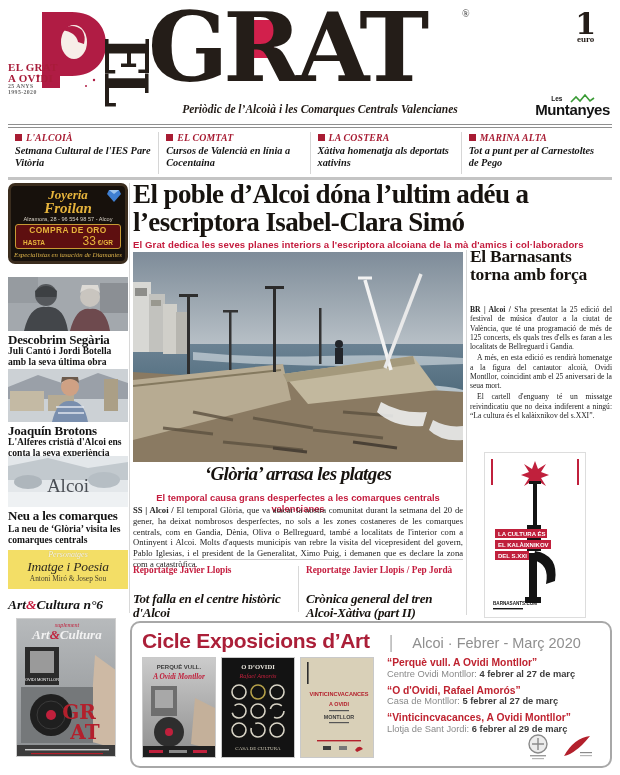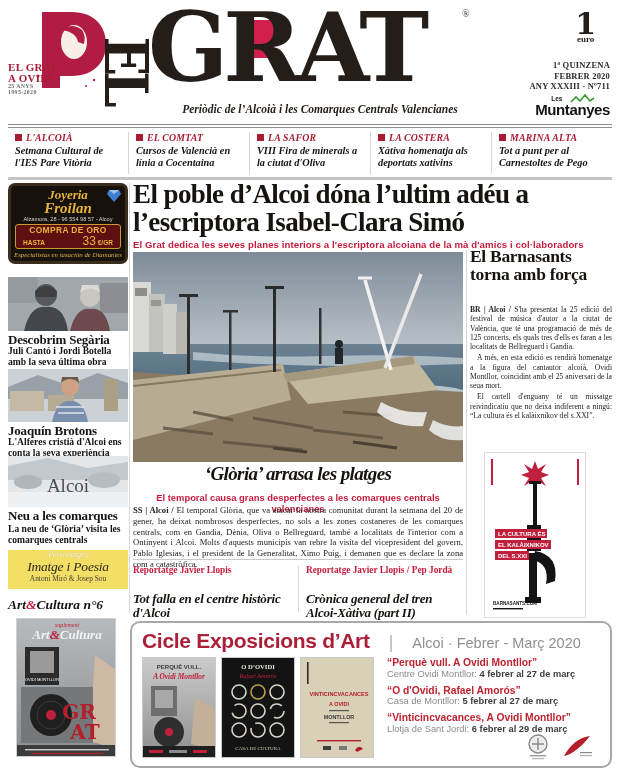--- a/index.html
+++ b/index.html
@@ -140,48 +140,39 @@
     <div class="grat-red"></div>
     <div class="grat-text">GRAT</div>
   </div>
   <div class="abs grat-reg">®</div>
   <div class="abs tagline">Periòdic de l’Alcoià i les Comarques Centrals Valencianes</div>
 
   <div class="abs price">
     <div class="price-num">1</div>
     <div class="price-unit">euro</div>
   </div>
-  <div class="abs edition">
-    <div>1ª QUINZENA</div>
-    <div>FEBRER 2020</div>
-    <div>ANY XXXIII · Nº711</div>
-  </div>
   <div class="abs muntanyes">
     <svg class="zig" width="26" height="9" viewBox="0 0 26 9">
       <polyline points="1,8 6,3 10,7 15,1 20,7 24,4" fill="none" stroke="#3a9b35" stroke-width="1.6"></polyline>
     </svg>
     <div class="munt-row">
       <span class="munt-les">Les</span>
       <span>Muntanyes</span>
     </div>
   </div>
   <div class="abs header-rule"></div>
 
   <div class="abs sections">
     <div class="sec">
       <div class="sec-label"><span class="sec-sq"></span><span>L'ALCOIÀ</span></div>
       <div class="sec-text">Setmana Cultural de l'IES Pare Vitòria</div>
     </div>
     <div class="sec">
       <div class="sec-label"><span class="sec-sq"></span><span>EL COMTAT</span></div>
       <div class="sec-text">Cursos de Valencià en línia a Cocentaina</div>
-    </div>
-    <div class="sec">
-      <div class="sec-label"><span class="sec-sq"></span><span>LA SAFOR</span></div>
-      <div class="sec-text">VIII Fira de minerals a la ciutat d'Oliva</div>
     </div>
     <div class="sec">
       <div class="sec-label"><span class="sec-sq"></span><span>LA COSTERA</span></div>
       <div class="sec-text">Xàtiva homenatja als deportats xativins</div>
     </div>
     <div class="sec">
       <div class="sec-label"><span class="sec-sq"></span><span>MARINA ALTA</span></div>
       <div class="sec-text">Tot a punt per al Carnestoltes de Pego</div>
     </div>
   </div>

